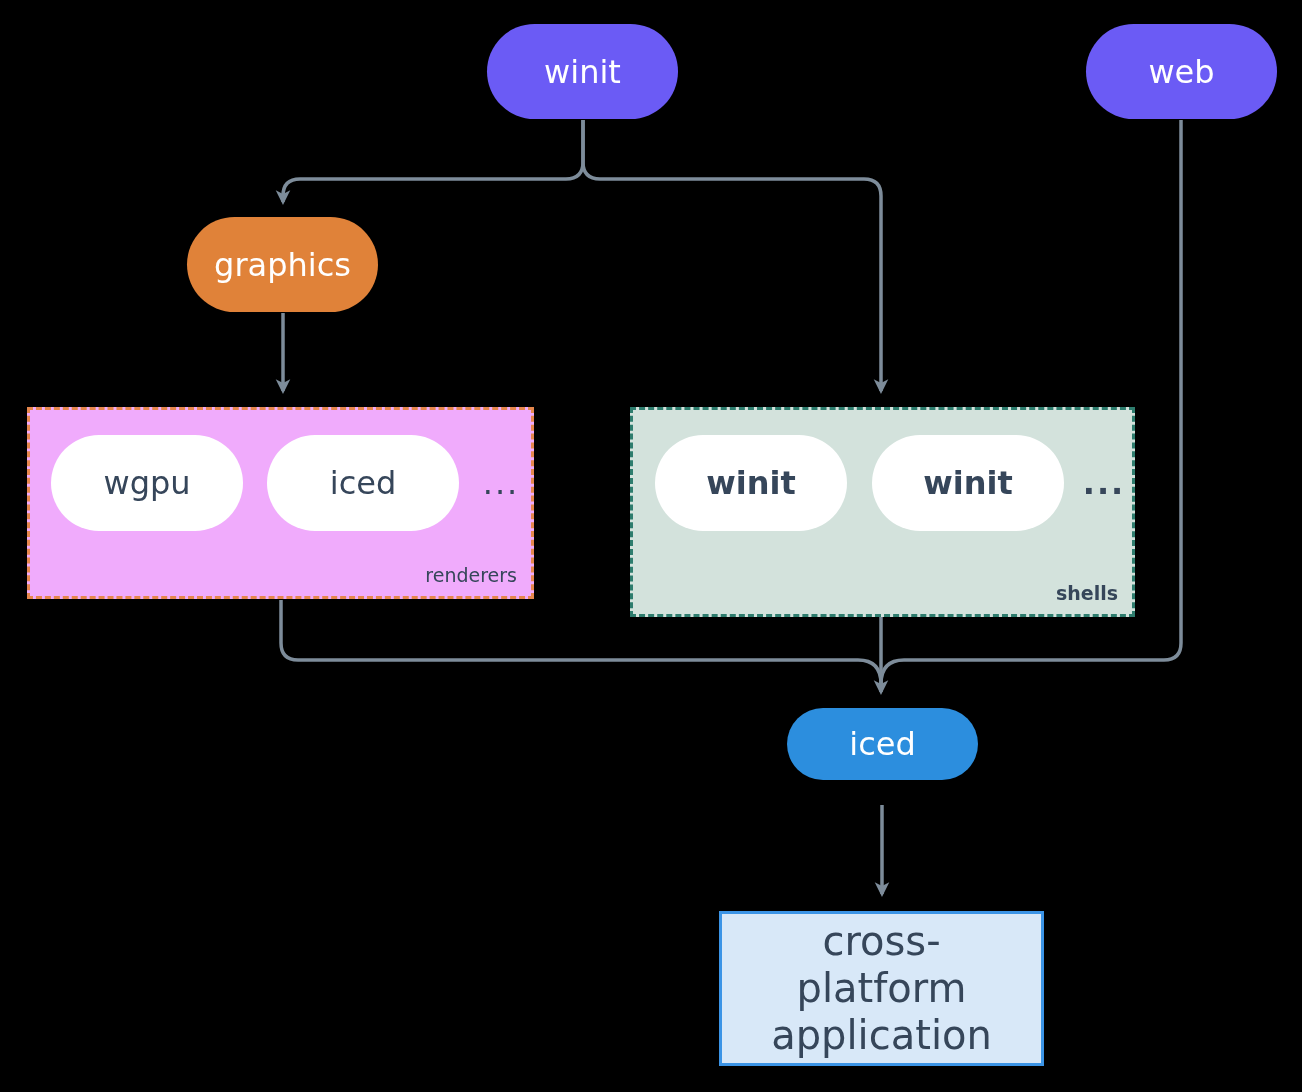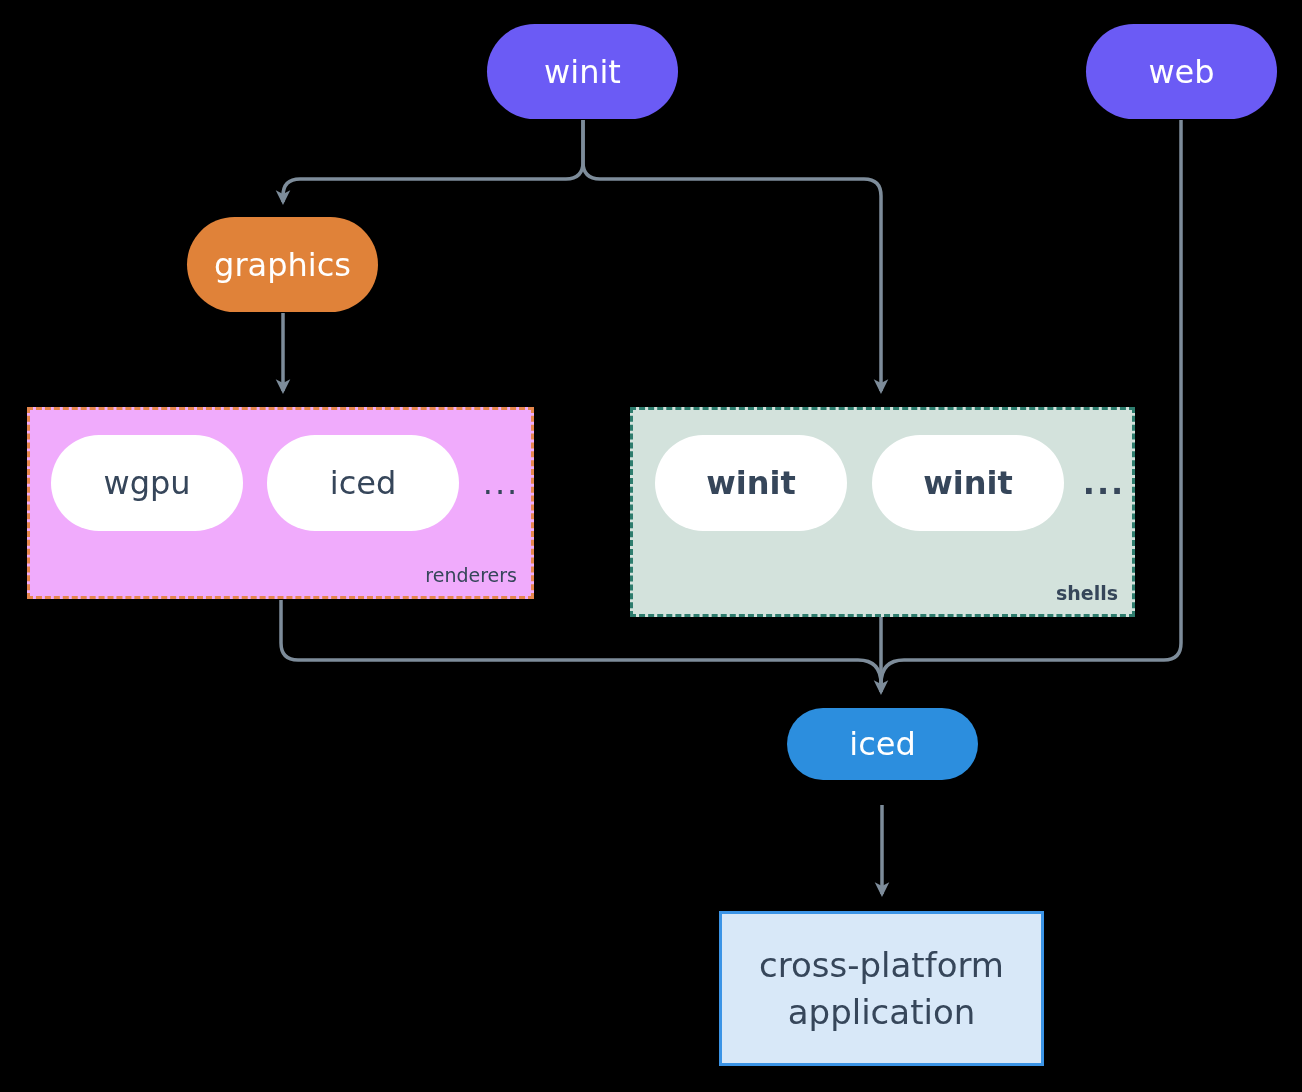--- a/index.html
+++ b/index.html
@@ -27,21 +27,21 @@
   .ellipsis{
     position:absolute;top:25px;height:96px;line-height:96px;width:50px;
     color:#36465A;font-size:32px;letter-spacing:2px;text-align:center;
   }
   .group-label{
     position:absolute;right:14px;bottom:10px;color:#36465A;font-size:19px;
   }
   .app-box{
     position:absolute;box-sizing:border-box;background:#D8E8F8;
     border:3px solid #3B94E6;display:flex;align-items:center;justify-content:center;
-    text-align:center;color:#36465A;font-size:34px;line-height:47px;
+    text-align:center;color:#36465A;font-size:40px;line-height:47px;
     padding:0 30px;
   }
 </style>
 </head>
 <body>
 
 <div class="canvas">
 
   <svg class="edges" width="1302" height="1092" viewBox="0 0 1302 1092" xmlns="http://www.w3.org/2000/svg">
     <defs>

